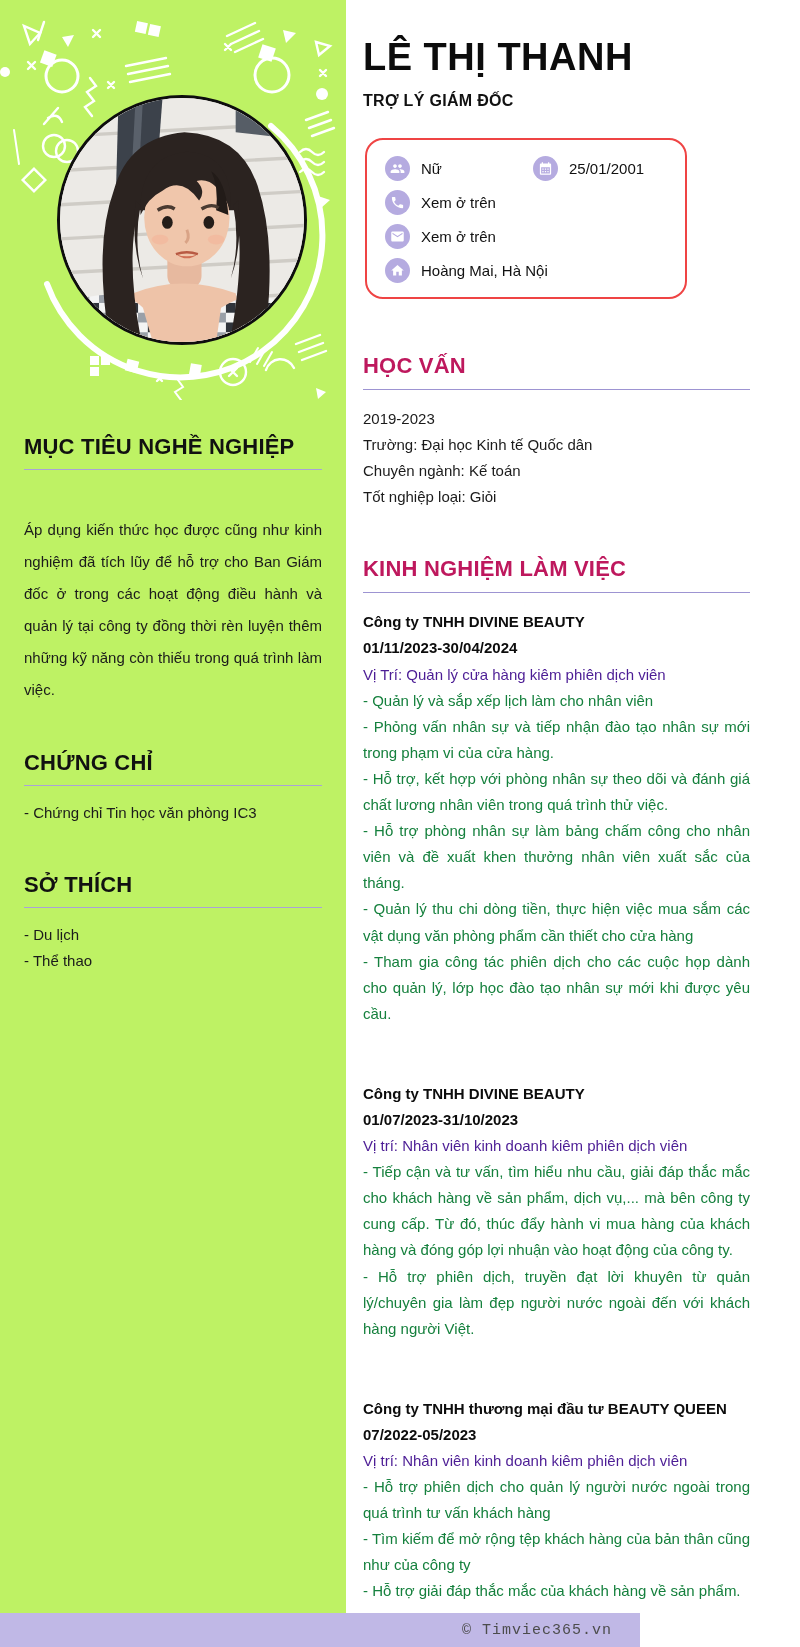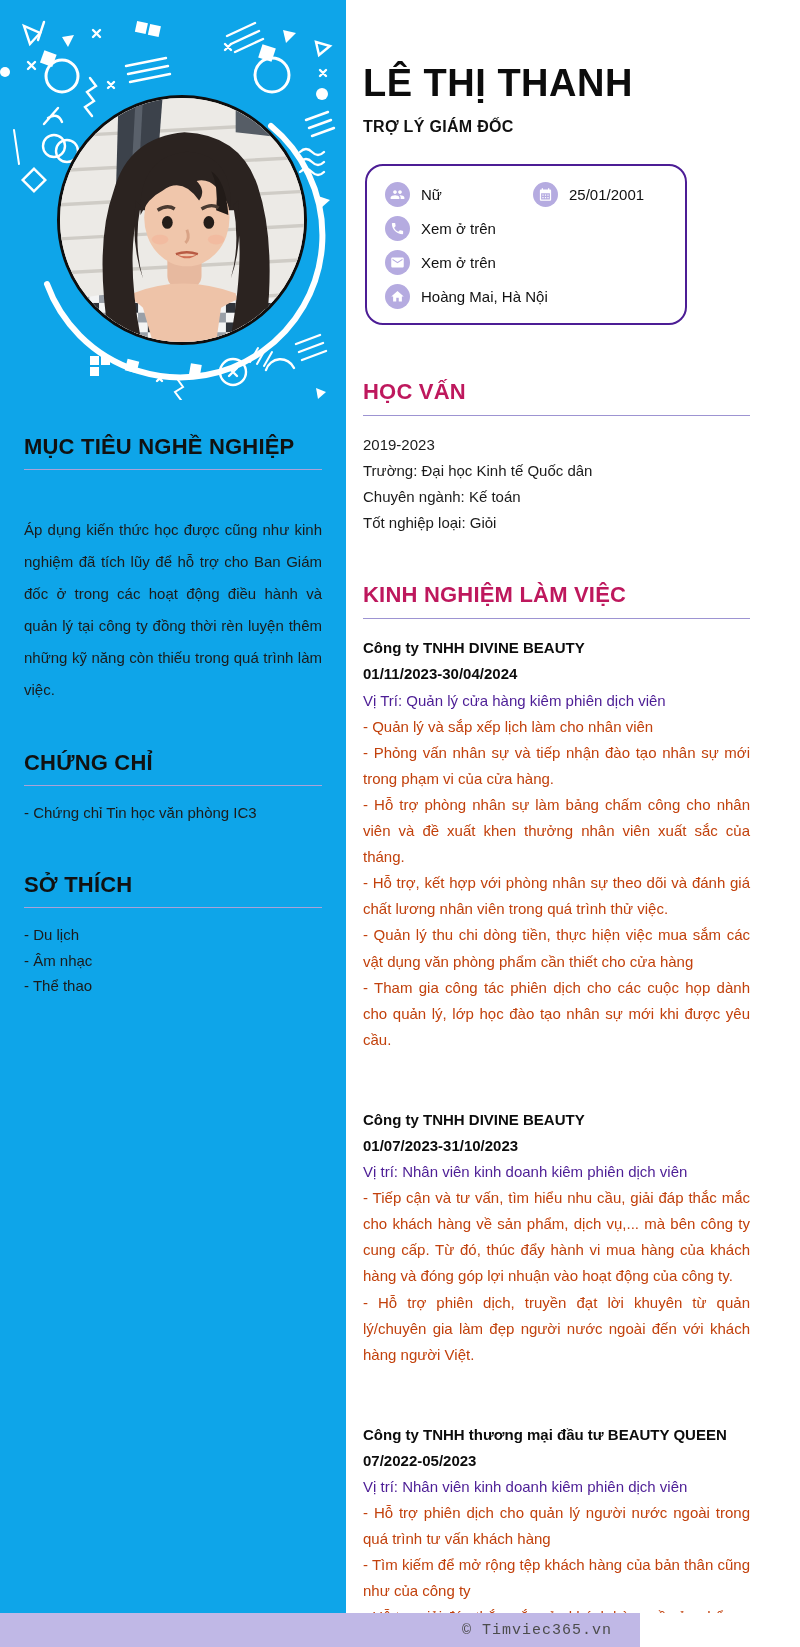--- a/index.html
+++ b/index.html
@@ -10,21 +10,21 @@
     color: #1b1b1b;
     position: relative;
     height: 1647px;
     overflow: hidden;
   }
   .page { display: flex; width: 800px; height: 1613px; overflow: hidden; }
 
   
   .sidebar {
     width: 346px; flex: 0 0 346px;
-    background: #0ea5e9;
+    background: #bef264;
     position: relative;
   }
   .photo-area { position: relative; width: 346px; height: 400px; overflow: hidden; }
   .doodles { position: absolute; left: 0; top: 0; width: 346px; height: 400px; }
   .photo-wrap {
     position: absolute; left: 57px; top: 95px;
     width: 250px; height: 250px;
     border-radius: 50%;
     border: 3px solid #0e0e0e;
     overflow: hidden;
@@ -39,27 +39,27 @@
   }
   .rule { border: none; border-top: 1.5px solid #aaa2d8; margin: 9px 0 14px 0; }
   .side-par {
     font-size: 15px; line-height: 2.13; text-align: justify; color: #1b1b1b; margin-top: 44px;
   }
   .side-list { list-style: none; }
   .side-list li { font-size: 15px; line-height: 1.73; color: #1b1b1b; }
 
   
   .main { flex: 1; padding: 0 50px 0 17px; background: #fff; }
-  .name { font-size: 38px; font-weight: bold; color: #0c0c0c; margin-top: 62px; letter-spacing: 0.5px; }
+  .name { font-size: 38px; font-weight: bold; color: #0c0c0c; margin-top: 36px; letter-spacing: 0.5px; }
   .job-title { font-size: 16px; font-weight: bold; color: #111; margin-top: 13px; letter-spacing: 0.3px; }
 
   .contact-box {
     margin-top: 28px; margin-left: 2px;
     width: 322px;
-    border: 2px solid #4c1d95;
+    border: 2px solid #ef4444;
     border-radius: 18px;
     padding: 16px 18px 14px 18px;
   }
   .contact-row { display: flex; align-items: center; margin-bottom: 9px; }
   .contact-row:last-child { margin-bottom: 0; }
   .contact-cell { display: flex; align-items: center; }
   .contact-cell.first { width: 148px; }
   .ic {
     width: 25px; height: 25px; border-radius: 50%;
     background: #b5abe0;
@@ -74,21 +74,21 @@
   .main-section h2 { font-size: 22px; font-weight: bold; color: #be185d; letter-spacing: 0.2px; }
   .main .rule { border-top: 1.5px solid #9d94d2; margin: 10px 0 16px 0; }
 
   .edu-line { font-size: 15px; line-height: 1.74; color: #1b1b1b; }
 
   .job { margin-bottom: 54px; }
   .job:last-child { margin-bottom: 0; }
   .job .company { font-size: 15px; font-weight: bold; line-height: 1.74; color: #0c0c0c; }
   .job .dates { font-size: 15px; font-weight: bold; line-height: 1.74; color: #0c0c0c; }
   .job .position { font-size: 15px; line-height: 1.74; color: #4c1d95; }
-  .job .bullet { font-size: 15px; line-height: 1.74; text-align: justify; color: #c2410c; }
+  .job .bullet { font-size: 15px; line-height: 1.74; text-align: justify; color: #15803d; }
 
   
   .footer {
     position: absolute; left: 0; bottom: 0;
     width: 640px; height: 34px;
     background: #c0b8e6;
     display: flex; align-items: center; justify-content: flex-end;
     padding-right: 28px;
   }
   .footer span {
@@ -226,21 +226,20 @@
       <ul class="side-list">
         <li>- Chứng chỉ Tin học văn phòng IC3</li>
       </ul>
     </section>
 
     <section class="side-section" style="margin-top:46px;">
       <h2>SỞ THÍCH</h2>
       <hr class="rule">
       <ul class="side-list">
         <li>- Du lịch</li>
-        <li>- Âm nhạc</li>
         <li>- Thể thao</li>
       </ul>
     </section>
   </aside>
 
   <main class="main">
 
     <h1 class="name">LÊ THỊ THANH</h1>
     <div class="job-title">TRỢ LÝ GIÁM ĐỐC</div>
 
@@ -307,22 +306,22 @@
     <section class="main-section tight">
       <h2>KINH NGHIỆM LÀM VIỆC</h2>
       <hr class="rule">
 
       <div class="job">
         <div class="company">Công ty TNHH DIVINE BEAUTY</div>
         <div class="dates">01/11/2023-30/04/2024</div>
         <div class="position">Vị Trí: Quản lý cửa hàng kiêm phiên dịch viên</div>
         <p class="bullet">- Quản lý và sắp xếp lịch làm cho nhân viên</p>
         <p class="bullet">- Phỏng vấn nhân sự và tiếp nhận đào tạo nhân sự mới trong phạm vi của cửa hàng.</p>
+        <p class="bullet">- Hỗ trợ, kết hợp với phòng nhân sự theo dõi và đánh giá chất lương nhân viên trong quá trình thử việc.</p>
         <p class="bullet">- Hỗ trợ phòng nhân sự làm bảng chấm công cho nhân viên và đề xuất khen thưởng nhân viên xuất sắc của tháng.</p>
-        <p class="bullet">- Hỗ trợ, kết hợp với phòng nhân sự theo dõi và đánh giá chất lương nhân viên trong quá trình thử việc.</p>
         <p class="bullet">- Quản lý thu chi dòng tiền, thực hiện việc mua sắm các vật dụng văn phòng phẩm cần thiết cho cửa hàng</p>
         <p class="bullet">- Tham gia công tác phiên dịch cho các cuộc họp dành cho quản lý, lớp học đào tạo nhân sự mới khi được yêu cầu.</p>
       </div>
 
       <div class="job">
         <div class="company">Công ty TNHH DIVINE BEAUTY</div>
         <div class="dates">01/07/2023-31/10/2023</div>
         <div class="position">Vị trí: Nhân viên kinh doanh kiêm phiên dịch viên</div>
         <p class="bullet">- Tiếp cận và tư vấn, tìm hiểu nhu cầu, giải đáp thắc mắc cho khách hàng về sản phẩm, dịch vụ,... mà bên công ty cung cấp. Từ đó, thúc đẩy hành vi mua hàng của khách hàng và đóng góp lợi nhuận vào hoạt động của công ty.</p>
         <p class="bullet">- Hỗ trợ phiên dịch, truyền đạt lời khuyên từ quản lý/chuyên gia làm đẹp người nước ngoài đến với khách hàng người Việt.</p>

